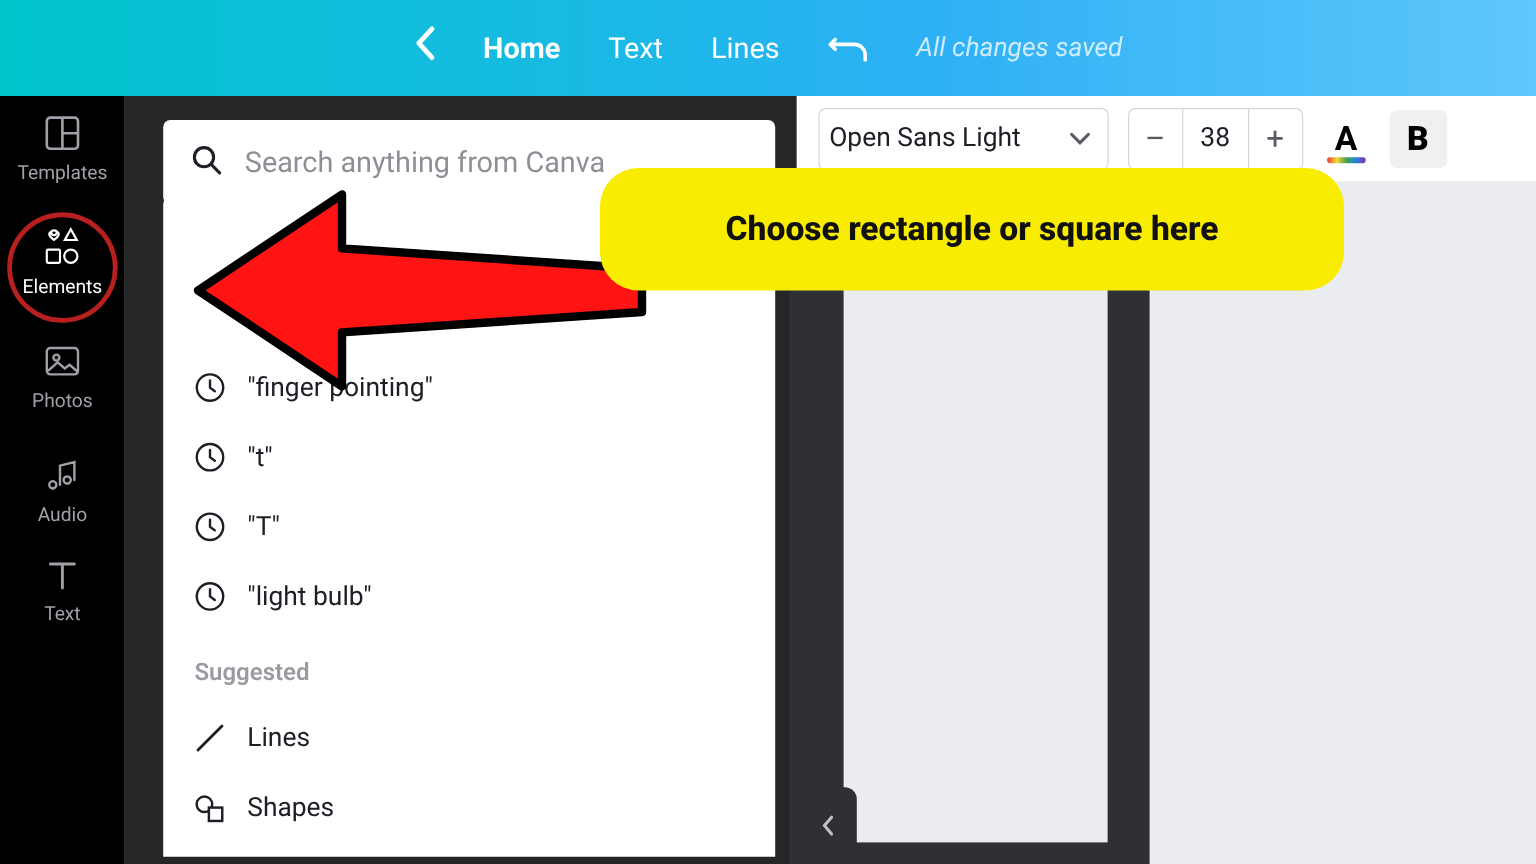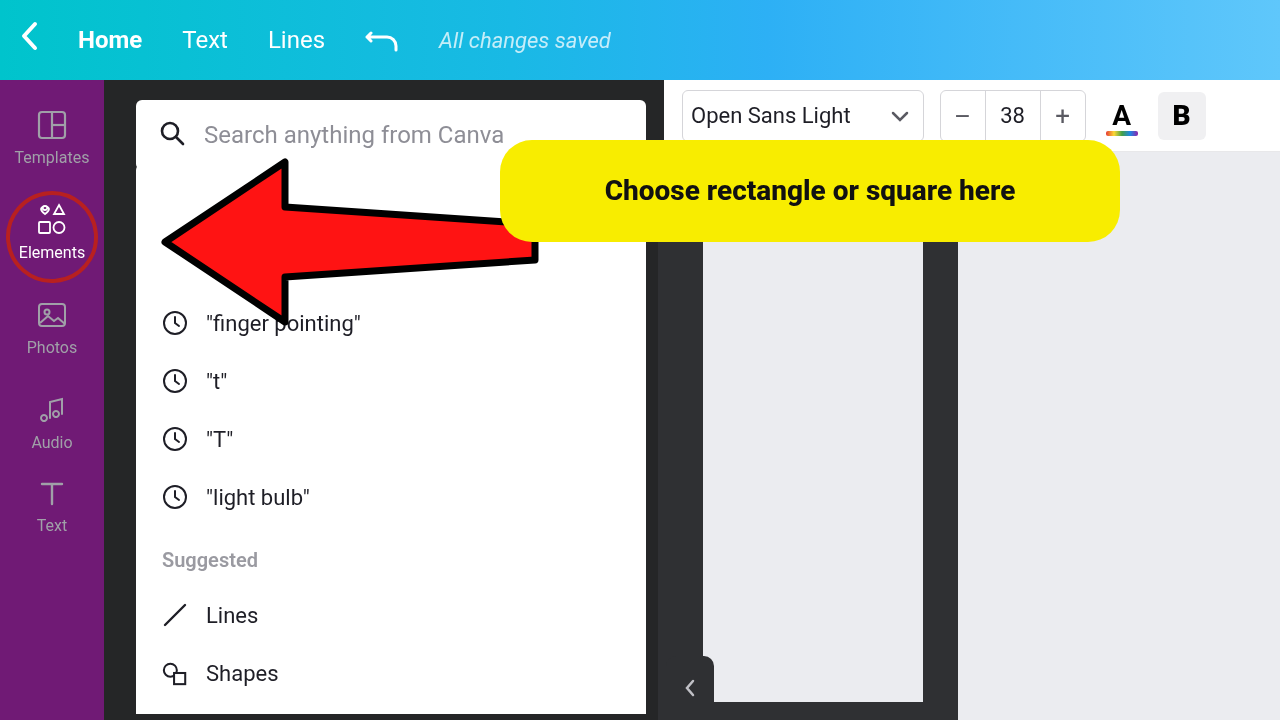--- a/index.html
+++ b/index.html
@@ -6,36 +6,36 @@
   body { width: 1280px; height: 720px; overflow: hidden; background: #fff; }
   
   .top-bar {
     height: 80px;
     background: linear-gradient(90deg, #00c4cc 0%, #19b9e5 40%, #2db0f5 60%, #5fc7fb 100%);
     display: flex;
     align-items: center;
     padding: 0 20px;
     gap: 40px;
     color: #fff;
+    justify-content: center;
   }
   .top-bar .back-btn { font-size: 32px; font-weight: 300; cursor: pointer; }
   .top-bar .nav-item { font-size: 24px; cursor: pointer; }
   .top-bar .nav-item.bold { font-weight: 700; }
   .undo-icon { display:inline-flex; align-items:center; }
   .saved-text { font-size: 22px; font-style: italic; color: rgba(255,255,255,0.75); }
   
   .main { display: flex; height: calc(100% - 80px); }
   
   .sidebar {
     width: 104px;
-    background: #701a75;
+    background: #000000;
     display: flex;
     flex-direction: column;
     align-items: center;
-    padding-top: 14px;
     gap: 10px;
     color: #a0a0a8;
   }
   .side-item {
     width: 100%;
     display: flex;
     flex-direction: column;
     align-items: center;
     gap: 6px;
     padding: 14px 0 12px;

